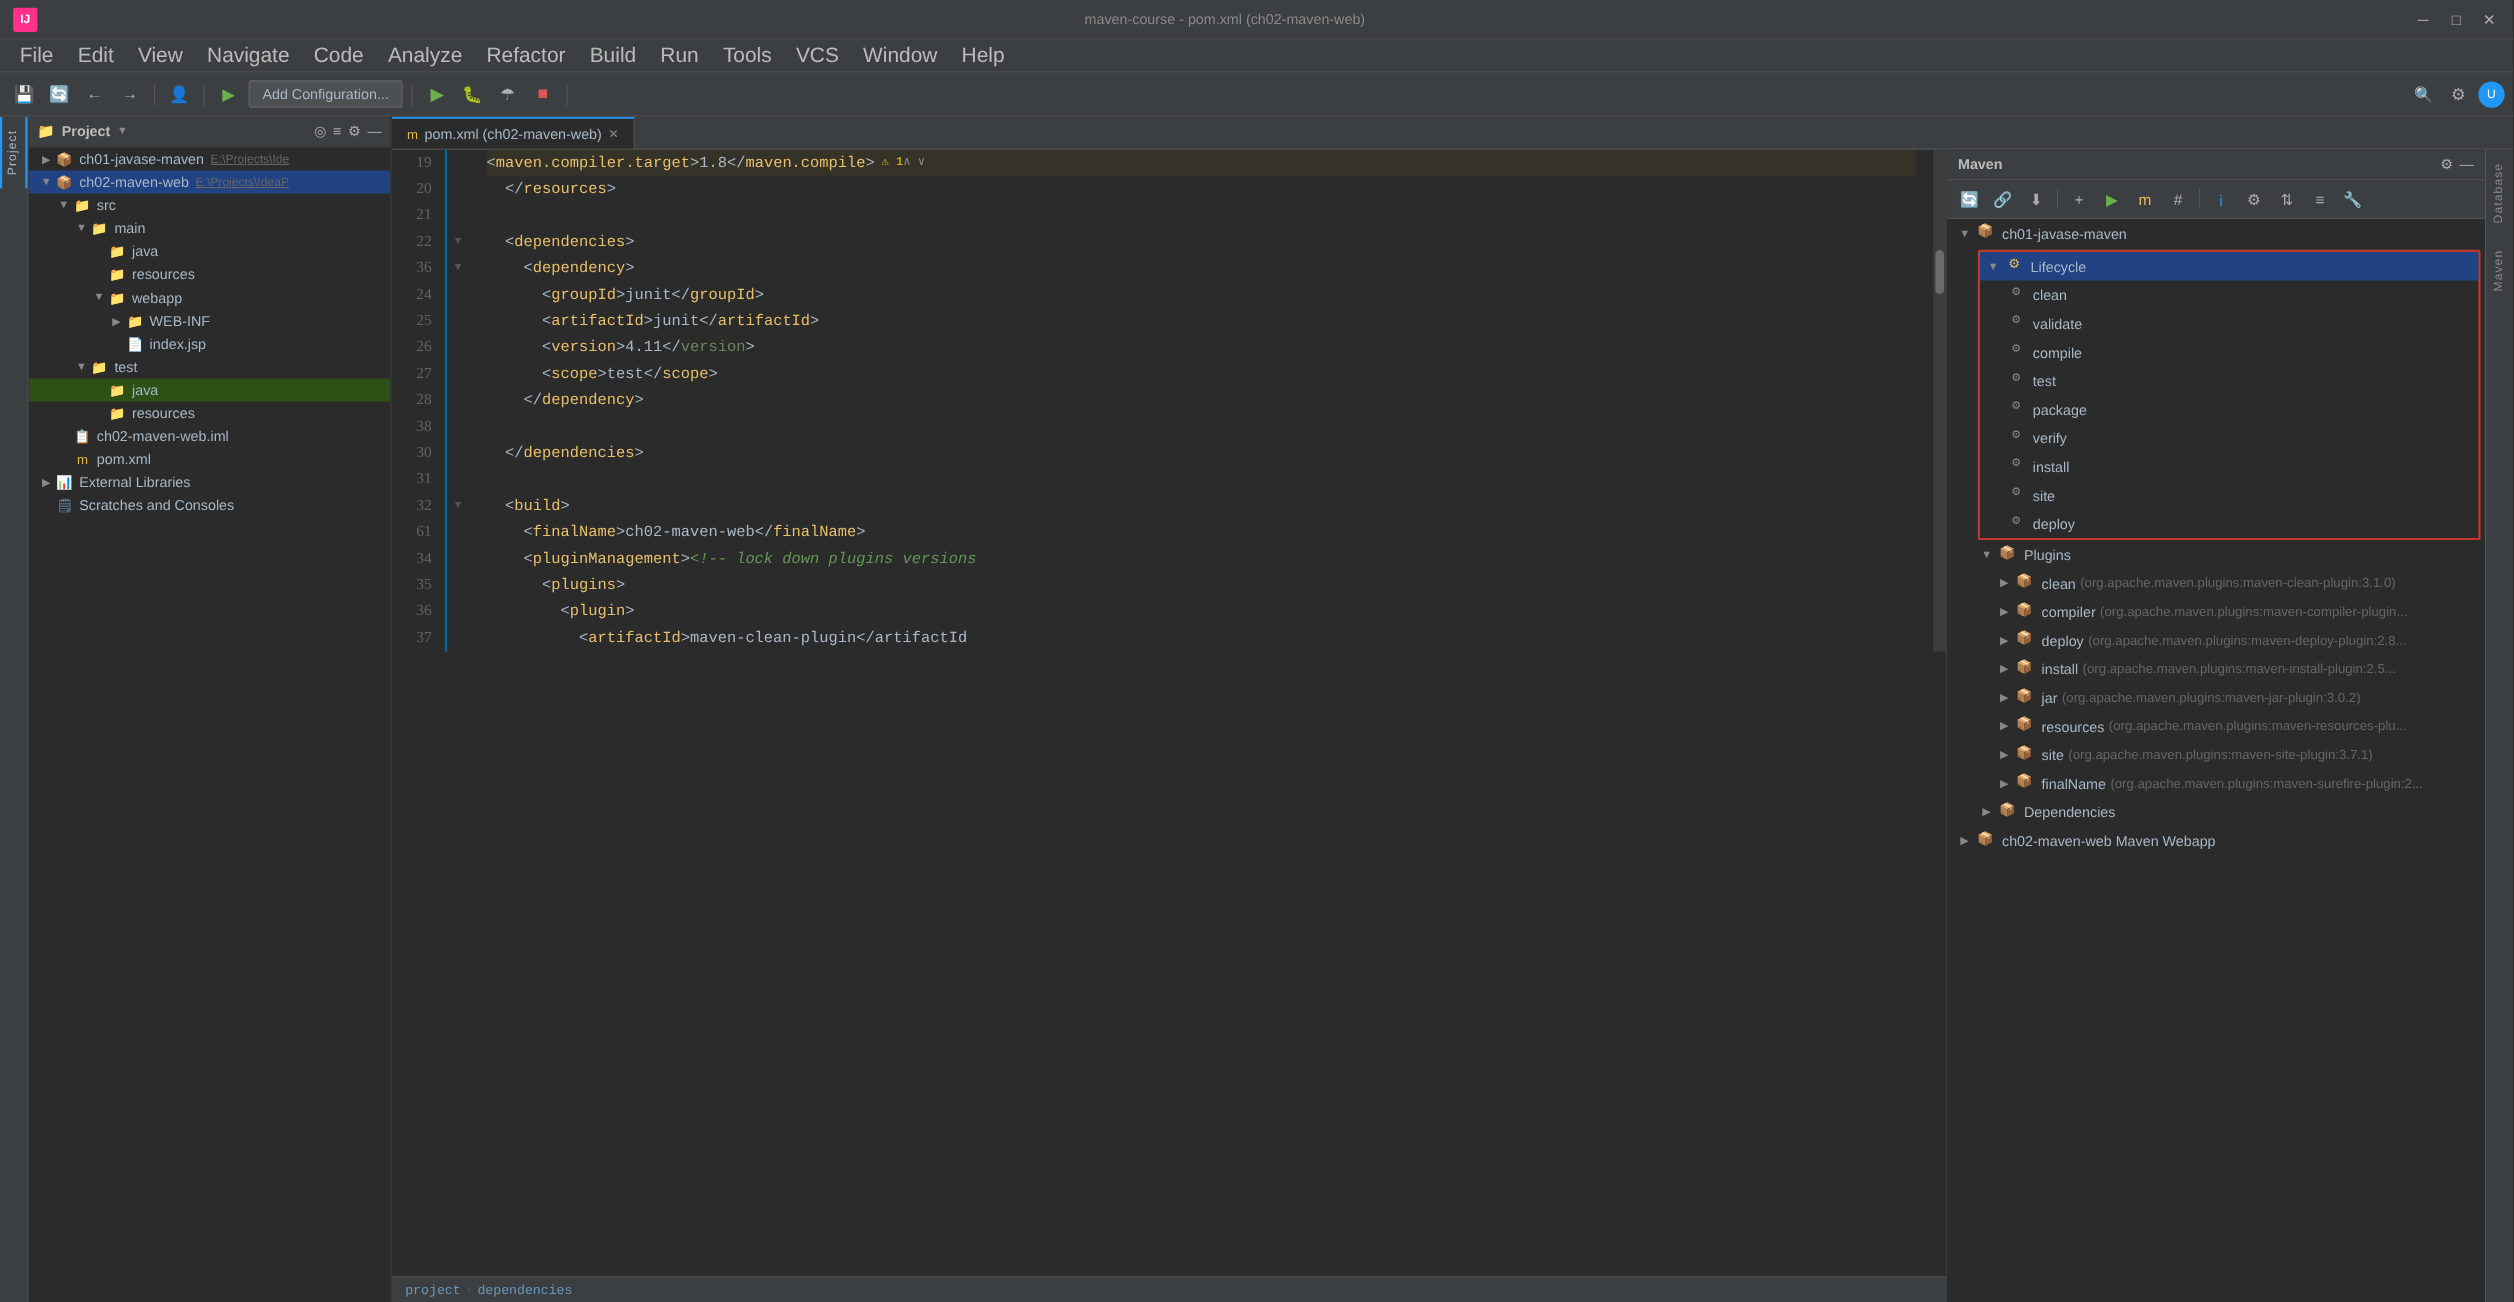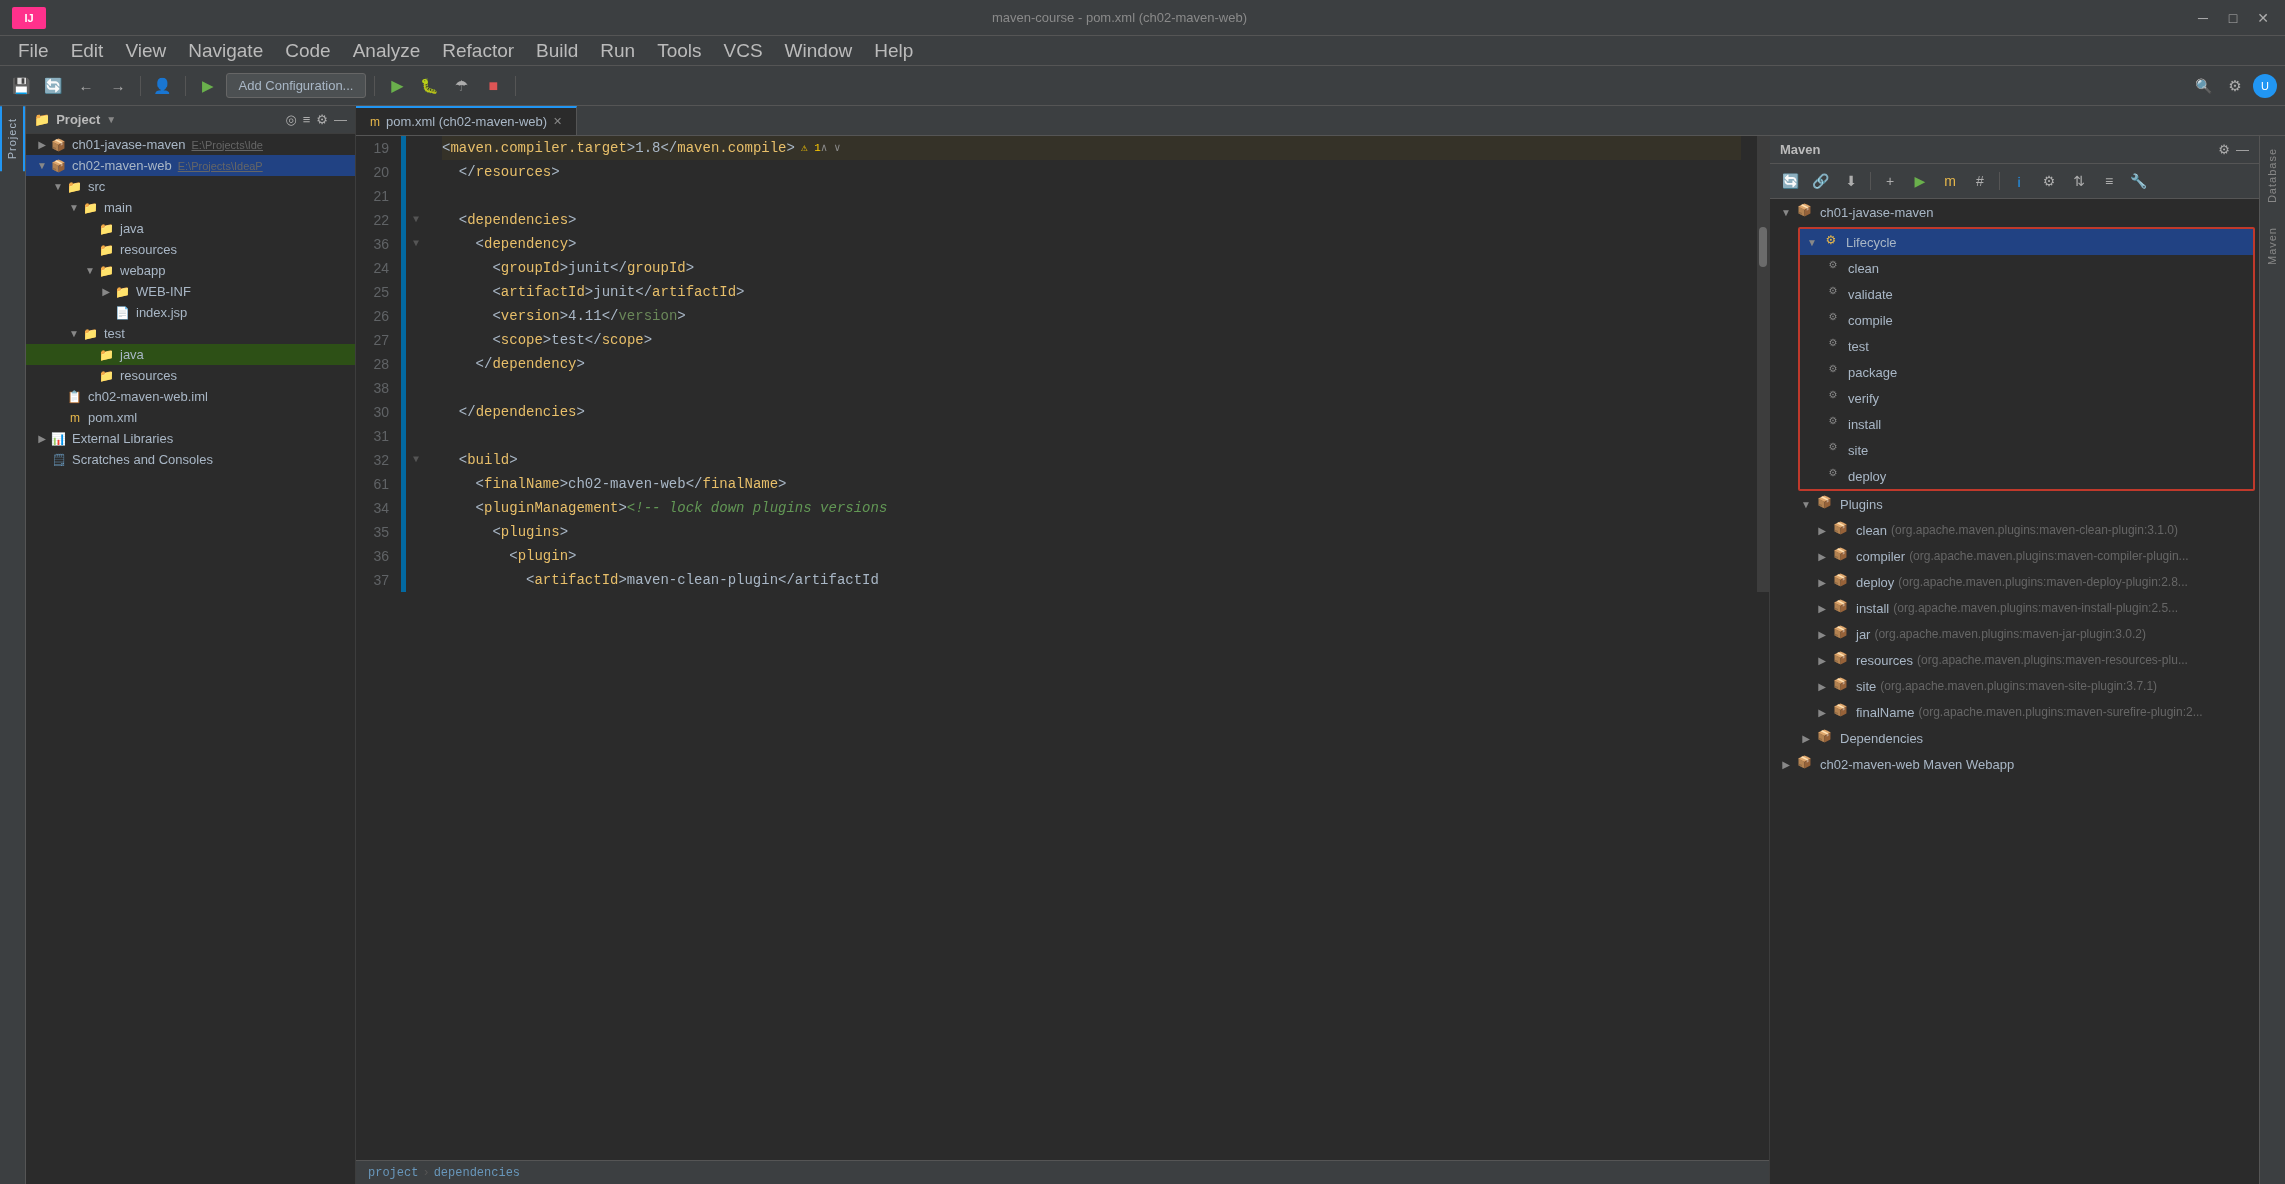--- a/index.html
+++ b/index.html
@@ -8,21 +8,21 @@
     
     .title-bar {
       display: flex; align-items: center; justify-content: space-between;
       background: #3c3f41; height: 36px; padding: 0 12px;
       border-bottom: 1px solid #555;
     }
     .title-bar-left { display: flex; align-items: center; gap: 8px; }
     .title-bar-center { color: #8a8a8a; font-size: 13px; }
     .title-bar-right { display: flex; align-items: center; gap: 10px; }
     .title-btn { color: #adadad; font-size: 14px; cursor: pointer; width: 20px; text-align: center; }
-    .logo { width: 34px; height: 22px; background: #ff318c; border-radius: 2px; display: flex; align-items: center; justify-content: center; color: white; font-weight: bold; font-size: 11px; }
+    .logo { width: 22px; height: 22px; background: #ff318c; border-radius: 2px; display: flex; align-items: center; justify-content: center; color: white; font-weight: bold; font-size: 11px; }
 
     
     .menu-bar {
       display: flex; align-items: center;
       background: #3c3f41; height: 30px; padding: 0 8px;
       border-bottom: 1px solid #555; gap: 2px;
     }
     .menu-item { padding: 4px 10px; cursor: pointer; color: #bbb; font-size: 19px; border-radius: 3px; }
 
     
@@ -80,22 +80,22 @@
     
     .editor-content {
       flex: 1; overflow: auto; padding: 0; position: relative;
       font-family: 'Courier New', monospace; font-size: 14px; line-height: 24px;
       background: #2b2b2b;
     }
     .editor-lines { display: flex; }
     .line-numbers {
       background: #2b2b2b; color: #606366; text-align: right;
       padding: 0 12px 0 8px; min-width: 50px; user-select: none;
-      font-family: Liberation Sans, sans-serif; font-size: 14px; line-height: 24px;
-      border-right: 5px solid #0369a1;
+      font-family: Liberation Serif, serif; font-size: 14px; line-height: 24px;
+      border-right: 2px solid #0369a1;
     }
     .line-num { height: 24px; display: flex; align-items: center; justify-content: flex-end; }
     .code-area { flex: 1; padding: 0 16px; overflow: hidden; }
     .code-line { height: 24px; display: flex; align-items: center; white-space: pre; }
     .code-line.has-warning { background: rgba(255,200,0,0.05); }
 
     
     .xml-tag { color: #e8bf6a; }
     .xml-bracket { color: #a9b7c6; }
     .xml-comment { color: #629755; font-style: italic; }

